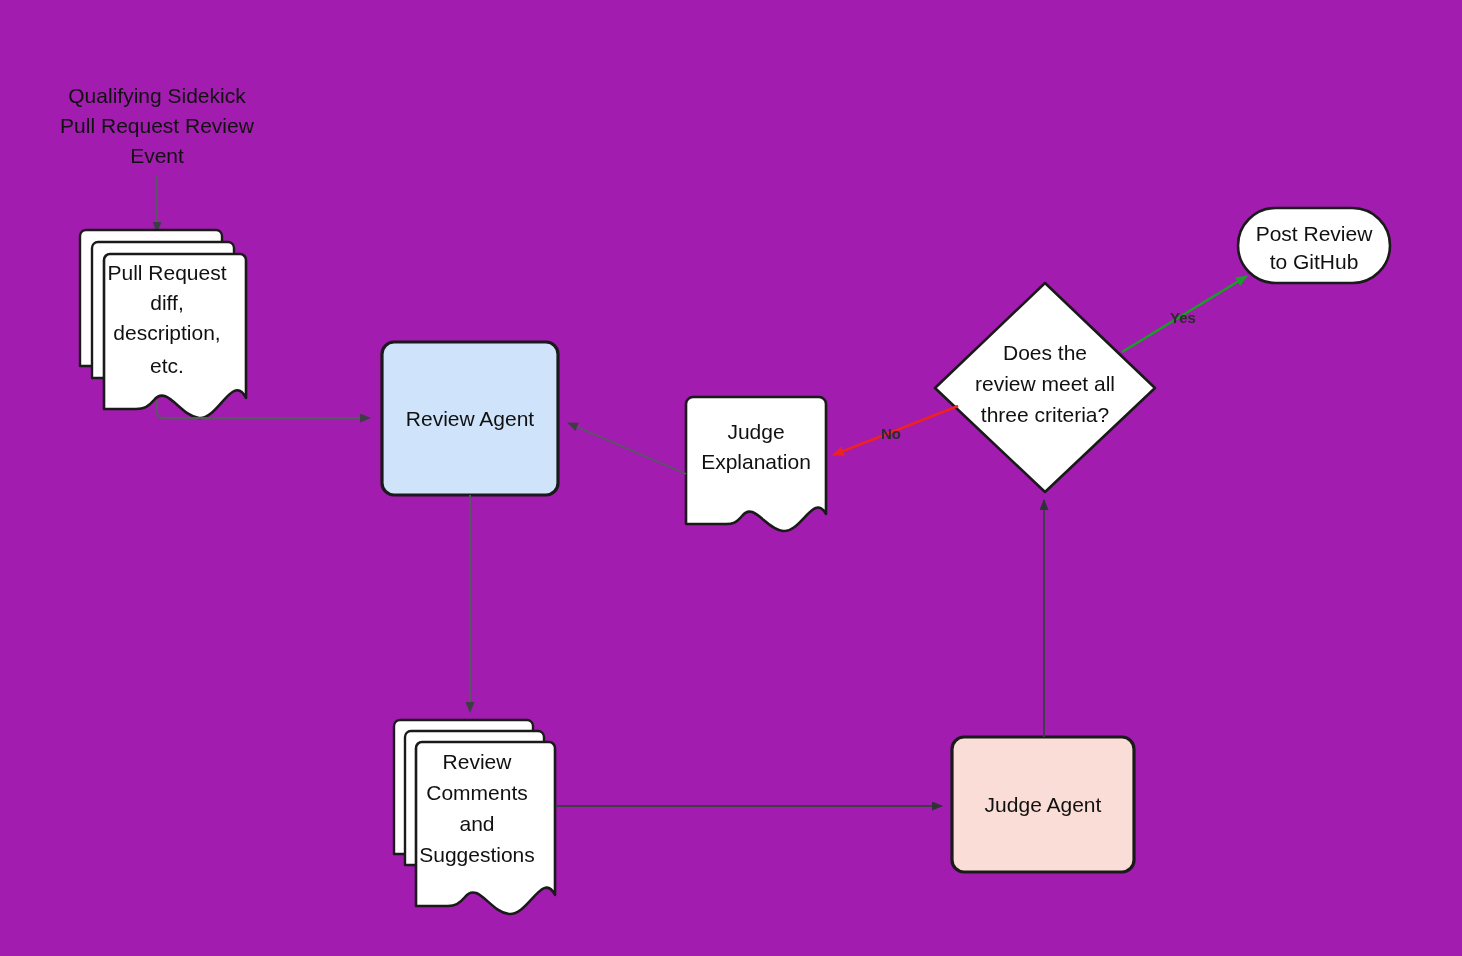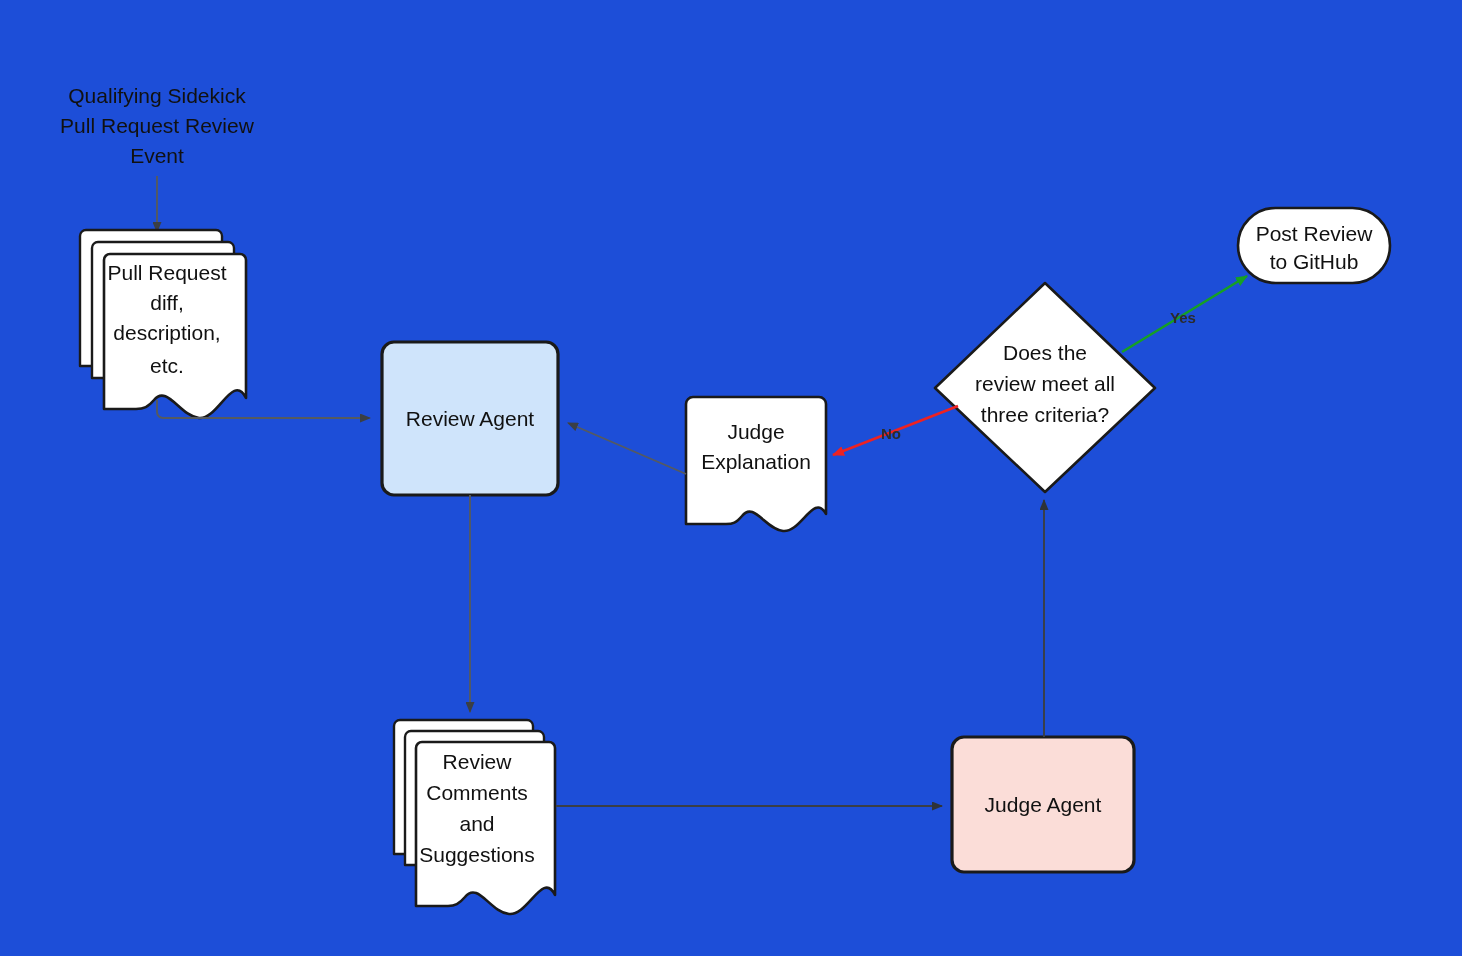--- a/index.html
+++ b/index.html
@@ -10,21 +10,21 @@
   body {
     width: 1462px;
     height: 956px;
     overflow: hidden;
     font-family: "Liberation Sans", sans-serif;
   }
   #diagram-root {
     position: relative;
     width: 1462px;
     height: 956px;
-    background: #1d4ed8;
+    background: #a21caf;
   }
   svg#flowchart {
     display: block;
     width: 1462px;
     height: 956px;
   }
   .node-shape {
     fill: #ffffff;
     stroke: #1a1a1a;
     stroke-width: 2.6;

